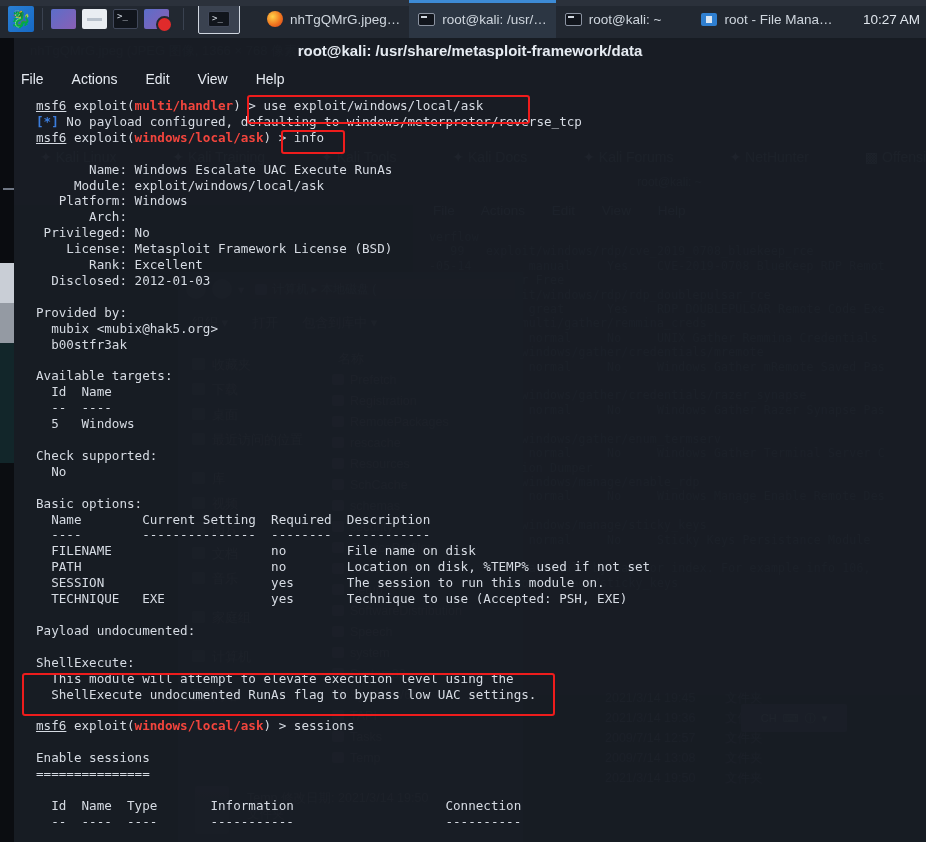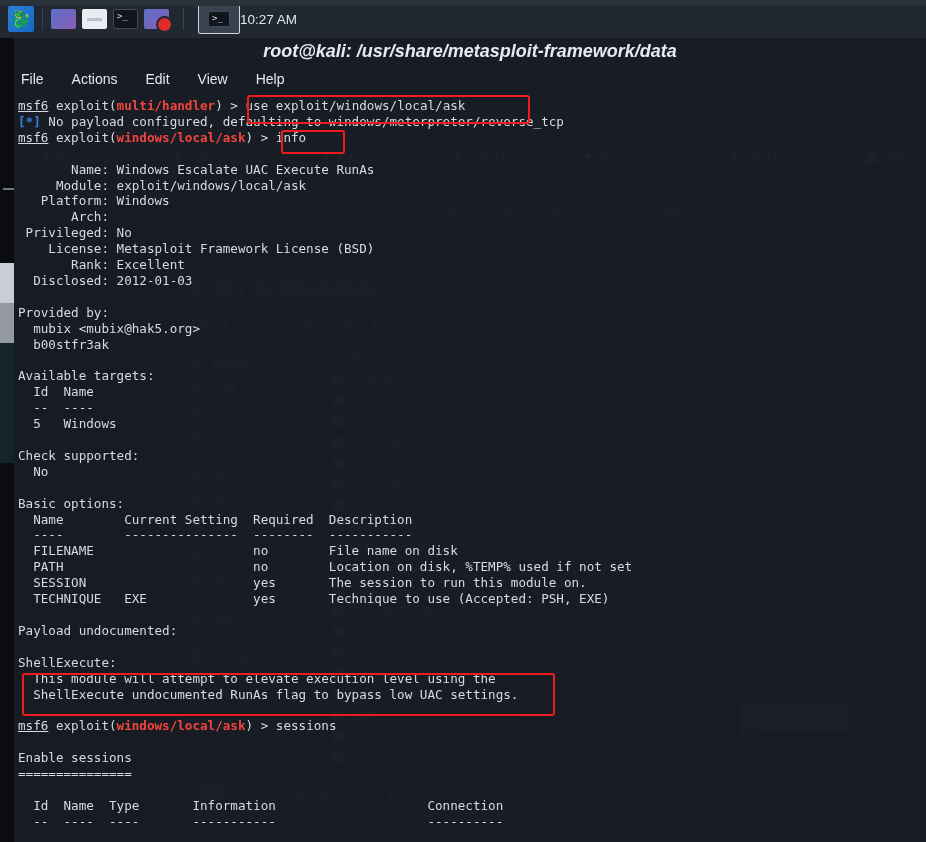--- a/index.html
+++ b/index.html
@@ -165,31 +165,31 @@
   }
 
   
   .term{
     position:absolute; left:14px; top:38px; width:912px; height:804px;
     background:rgba(23,28,35,0.90); z-index:30;
   }
   .term-title{
     height:26px; line-height:26px; text-align:center;
     color:#e6ebf2; font-family:"Liberation Sans", sans-serif;
-    font-size:18px; font-weight:bold;font-style:italic;
+    font-size:15px; font-weight:bold;
   }
   .term-menu{
     height:30px; display:flex; align-items:center; gap:22px; padding-left:4px;
     color:#e4e9f0; font-family:"Liberation Sans", sans-serif; font-size:14px;
   }
   .term-menu span{ padding:2px 3px; }
   .term-body{
     padding:4px 12px 0 4px;
     color:#d6dbe3; font-size:12.6px; line-height:15.9px;
-    white-space:pre; font-family:"DejaVu Sans Mono", monospace;
+    white-space:pre; font-family:"DejaVu Sans Mono", monospace;margin-left:18px;
   }
   .term-body .u{ text-decoration:underline; }
   .term-body .red{ color:#f2453d; font-weight:bold; }
   .term-body .blue{ color:#3b7ddd; font-weight:bold; }
 
   
   .gutter{ position:absolute; left:0; top:38px; width:14px; height:804px; background:#0a0c10; z-index:31;}
   .gutter .g1{ position:absolute; left:0; top:225px; width:14px; height:40px; background:#c9ced6; }
   .gutter .g2{ position:absolute; left:0; top:265px; width:14px; height:40px; background:#949aa3; }
   .gutter .g3{ position:absolute; left:0; top:305px; width:14px; height:120px; background:#12262a; }
@@ -419,20 +419,38 @@
     <div class="tb-sep"></div>
     <div class="tb-ic ic-monitor"></div>
     <div class="tb-ic ic-folder"></div>
     <div class="tb-ic ic-term"></div>
     <div class="tb-ic ic-rec"></div>
     <div class="tb-sep"></div>
     <div class="tb-active">
       <div class="tb-ic ic-term"></div>
     </div>
 
+    <div class="tb-items">
+      <div class="tb-item">
+        <span class="tb-ff"></span>
+        <span>nhTgQMrG.jpeg…</span>
+      </div>
+      <div class="tb-item sel">
+        <span class="tb-tm"></span>
+        <span>root@kali: /usr/…</span>
+      </div>
+      <div class="tb-item">
+        <span class="tb-tm"></span>
+        <span>root@kali: ~</span>
+      </div>
+      <div class="tb-item" style="margin-left:22px">
+        <span class="tb-fm"></span>
+        <span>root - File Mana…</span>
+      </div>
+    </div>
 
     <div class="tb-clock">10:27 AM</div>
   </div>
 
   <div class="redbox" id="rb-use"></div>
   <div class="redbox" id="rb-info"></div>
   <div class="redbox" id="rb-desc"></div>
 
 </div>
 

